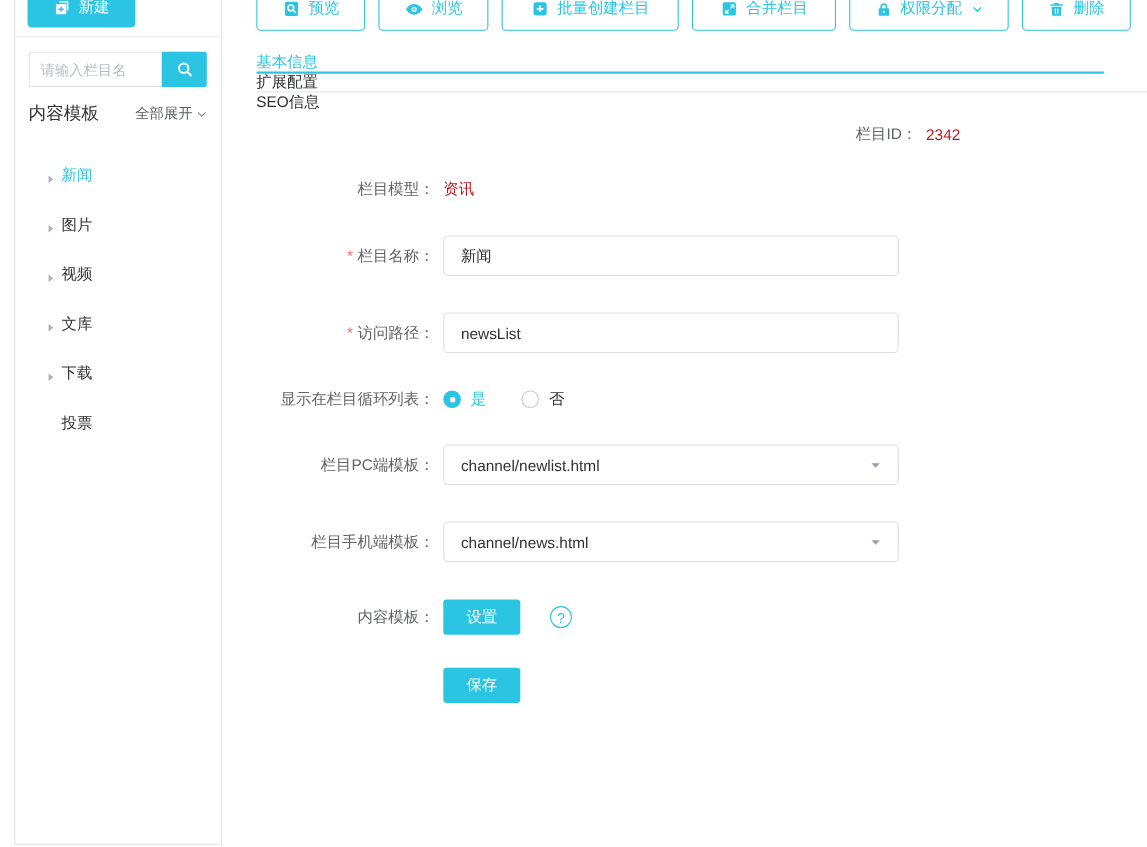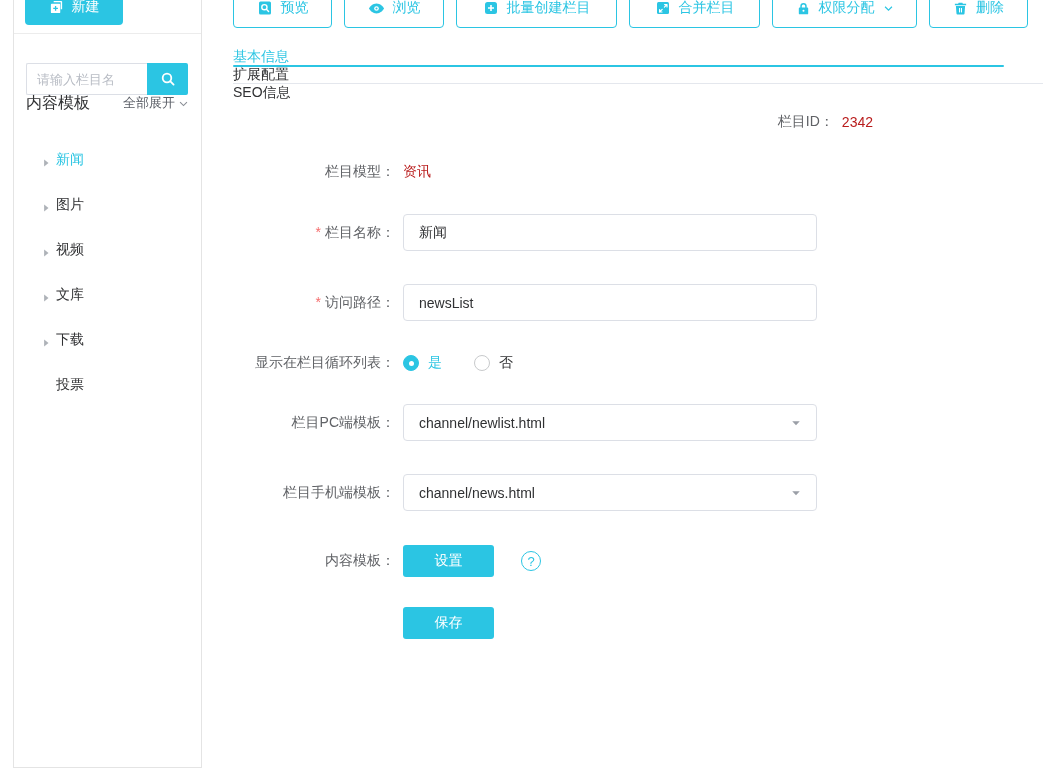--- a/index.html
+++ b/index.html
@@ -8,21 +8,21 @@
   .stage { position:relative; width:1043px; height:770px; background:#fff; }
 
   
   .sidebar { position:absolute; left:13px; top:-12px; width:189px; height:780px;
     background:#fff; border:1px solid #e4e4e4; border-top:none; }
   .btn-new { position:absolute; left:11px; top:0; width:98px; height:37px;
     background:#2bc5e3; color:#fff; border:none; border-radius:4px; font-size:14px;
     display:flex; align-items:center; justify-content:center; gap:8px; cursor:pointer;
     font-family:inherit; }
   .sb-divider { position:absolute; left:0; top:45px; width:100%; border-top:1px solid #ececec; }
-  .search-row { position:absolute; left:12px; top:75px; display:flex; }
+  .search-row { position:absolute; left:12px; top:59px; display:flex; }
   .search-input { width:121px; height:32px; border:1px solid #dcdfe6; border-right:none;
     border-radius:2px 0 0 2px; padding:0 10px; font-size:13px; color:#303133; outline:none;
     font-family:inherit; }
   .search-input::placeholder { color:#b8bcc4; }
   .search-btn { width:41px; height:32px; background:#2bc5e3; border:none; border-radius:0 2px 2px 0;
     color:#fff; display:flex; align-items:center; justify-content:center; cursor:pointer; }
   .all-row { position:absolute; left:12px; top:105px; width:163px; height:20px;
     display:flex; align-items:center; justify-content:space-between; }
   .all-label { font-size:16px; color:#303133; }
   .expand-toggle { font-size:13px; color:#5a5e66; display:flex; align-items:center; gap:3px; cursor:pointer; }
@@ -75,21 +75,21 @@
   .r10 { margin-top:30px; }
   .radio-item { display:flex; align-items:center; gap:9px; cursor:pointer; }
   .radio-item + .radio-item { margin-left:32px; }
   .radio-circle { width:16px; height:16px; border-radius:50%; position:relative; }
   .radio-circle.on { background:#2bc5e3; border:1px solid #2bc5e3; }
   .radio-circle.on::after { content:""; position:absolute; left:50%; top:50%; width:5px; height:5px;
     margin:-2.5px 0 0 -2.5px; background:#fff; border-radius:50%; }
   .radio-circle.off { background:#fff; border:1px solid #c8cacc; }
   .radio-label { font-size:14px; color:#303133; }
   .radio-item.checked .radio-label { color:#2bc5e3; }
-  .btn-solid { width:91px; height:32px; background:#2bc5e3; color:#fff; border:none;
+  .btn-solid { width:70px; height:32px; background:#2bc5e3; color:#fff; border:none;
     border-radius:3px; font-size:14px; cursor:pointer; font-family:inherit;
     display:flex; align-items:center; justify-content:center; }
   .help-icon { margin-left:27px; width:20px; height:20px; border:1px solid #2bc5e3; border-radius:50%;
     color:#2bc5e3; font-size:13px; display:flex; align-items:center; justify-content:center;
     cursor:pointer; }
 </style>
 </head>
 <body>
 
 <div class="stage">

